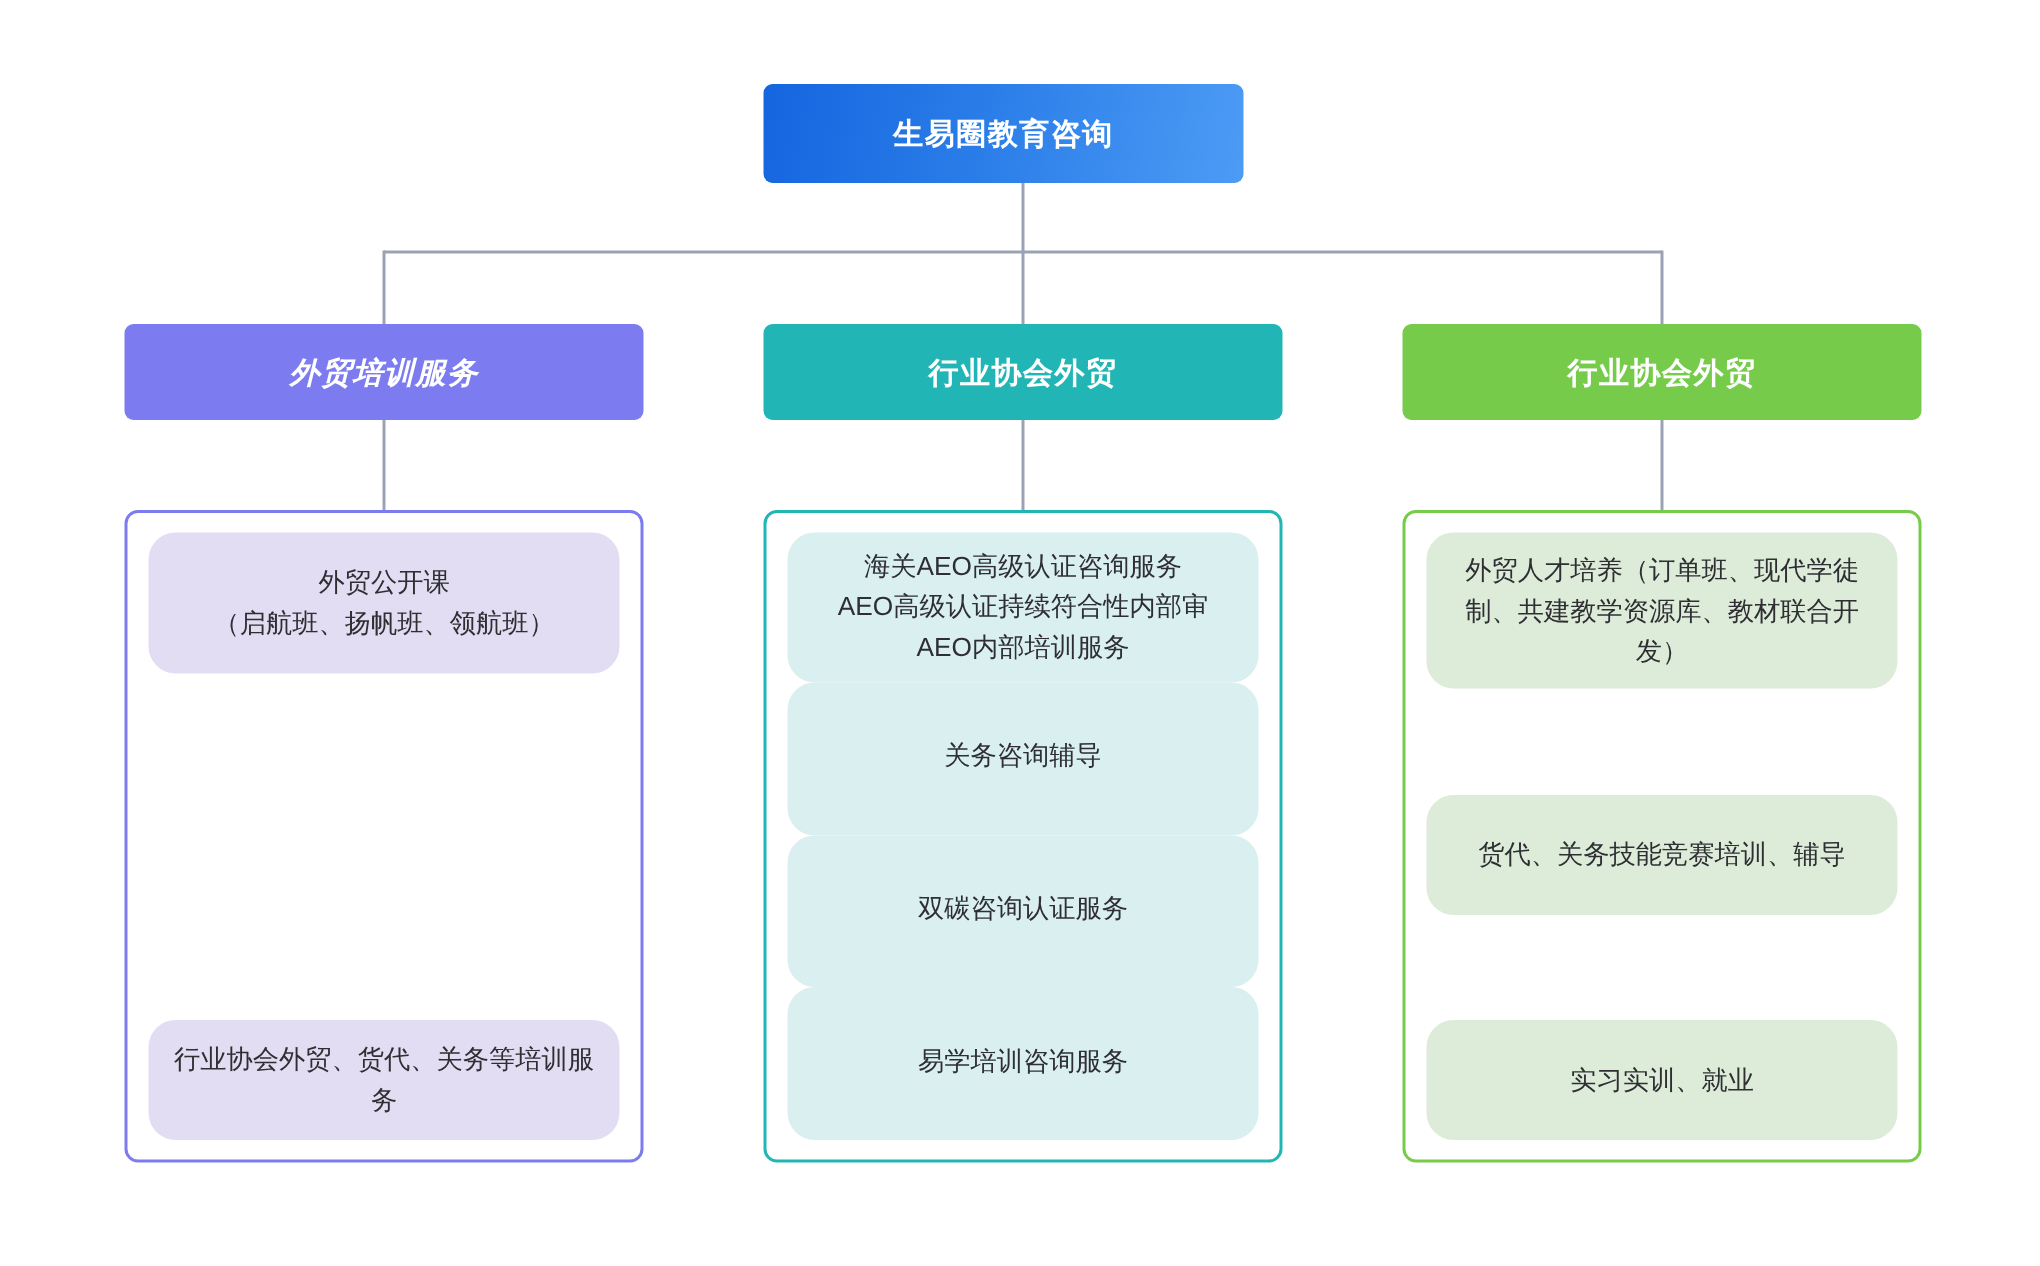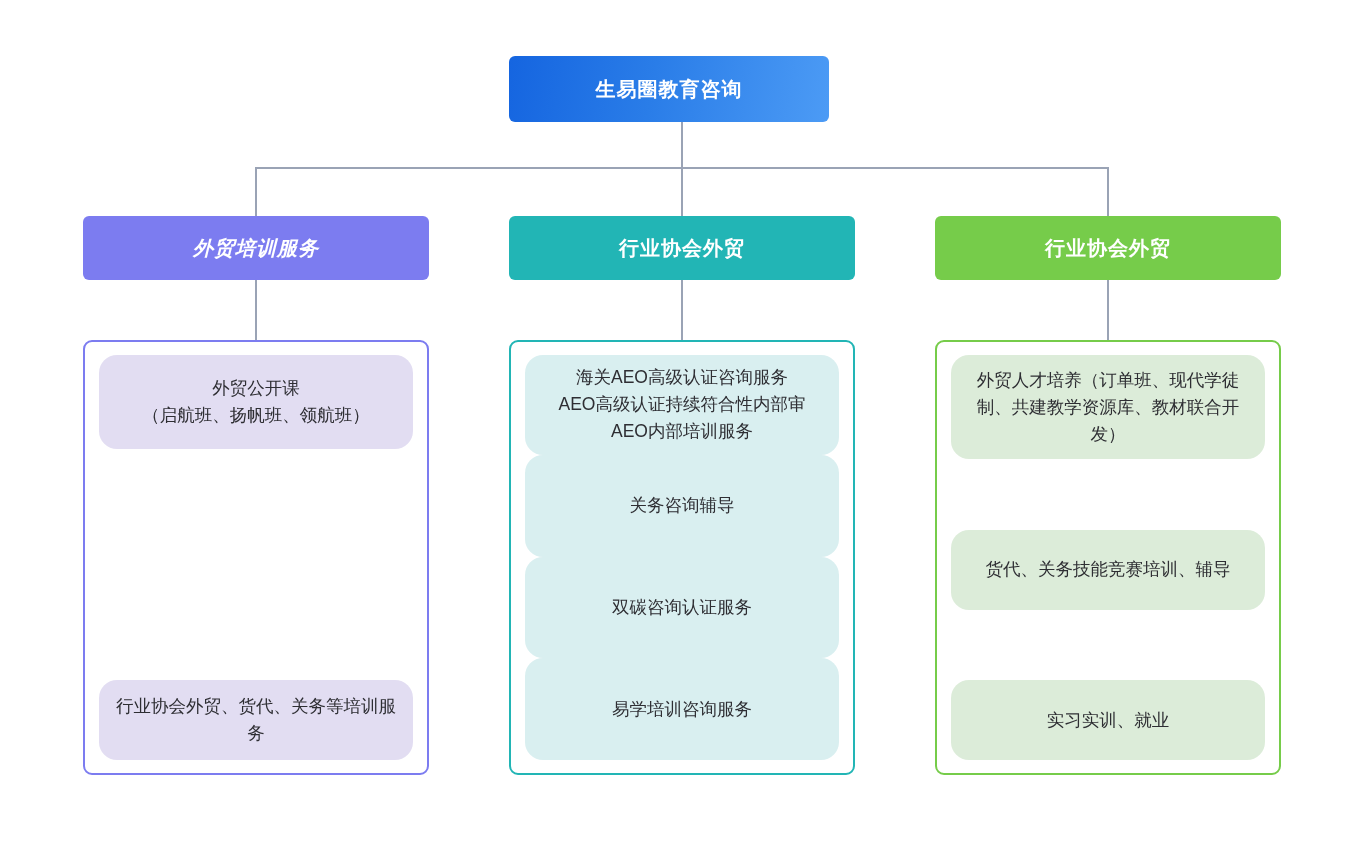--- a/index.html
+++ b/index.html
@@ -98,21 +98,21 @@
   .cat-box.c0 .item { background: #e2ddf2; }
   .cat-box.c1 .item { background: #d9eff0; }
   .cat-box.c2 .item { background: #dcecd9; }
 
   
   .cat-box.c0 .item { flex: 0 0 auto; }
   .cat-box.c0 .item.h2 { height: 94px; }
   .cat-box.c0 .item.h1 { height: 80px; }
 
   .cat-box.c1 .item.h3 { height: 108px; }
-  .cat-box.c1 .item.h1 { height: 110px; }
+  .cat-box.c1 .item.h1 { height: 110px; font-family: Liberation Mono, monospace; }
 
   .cat-box.c2 .item.h2 { height: 86px; }
   .cat-box.c2 .item.h3 { height: 104px; }
   .cat-box.c2 .item.h1 { height: 80px; }
 </style>
 </head>
 <body>
 
 <div id="chart-root">
 

